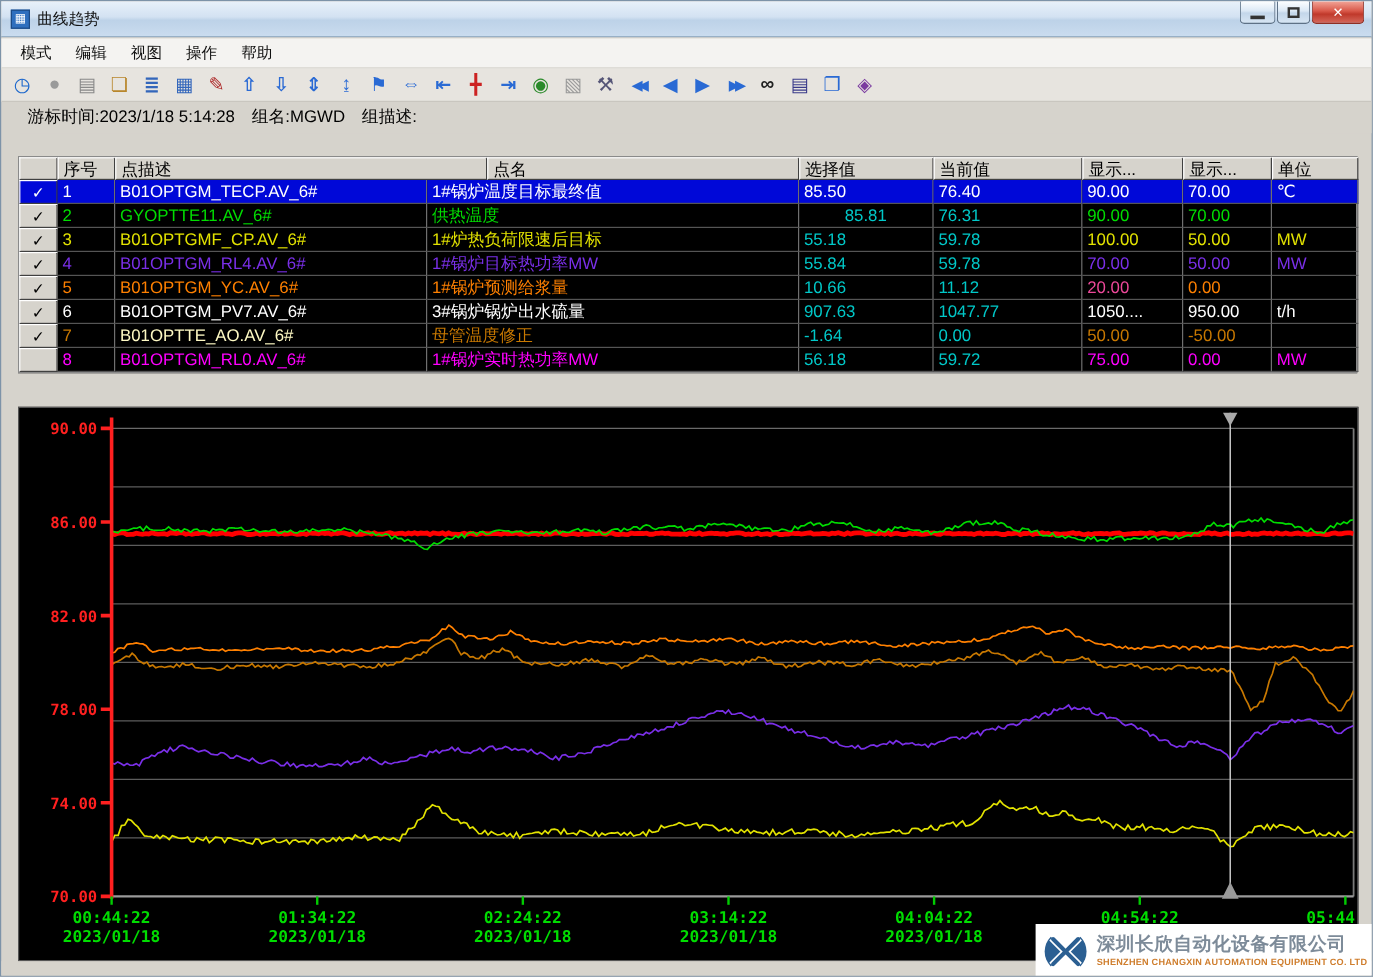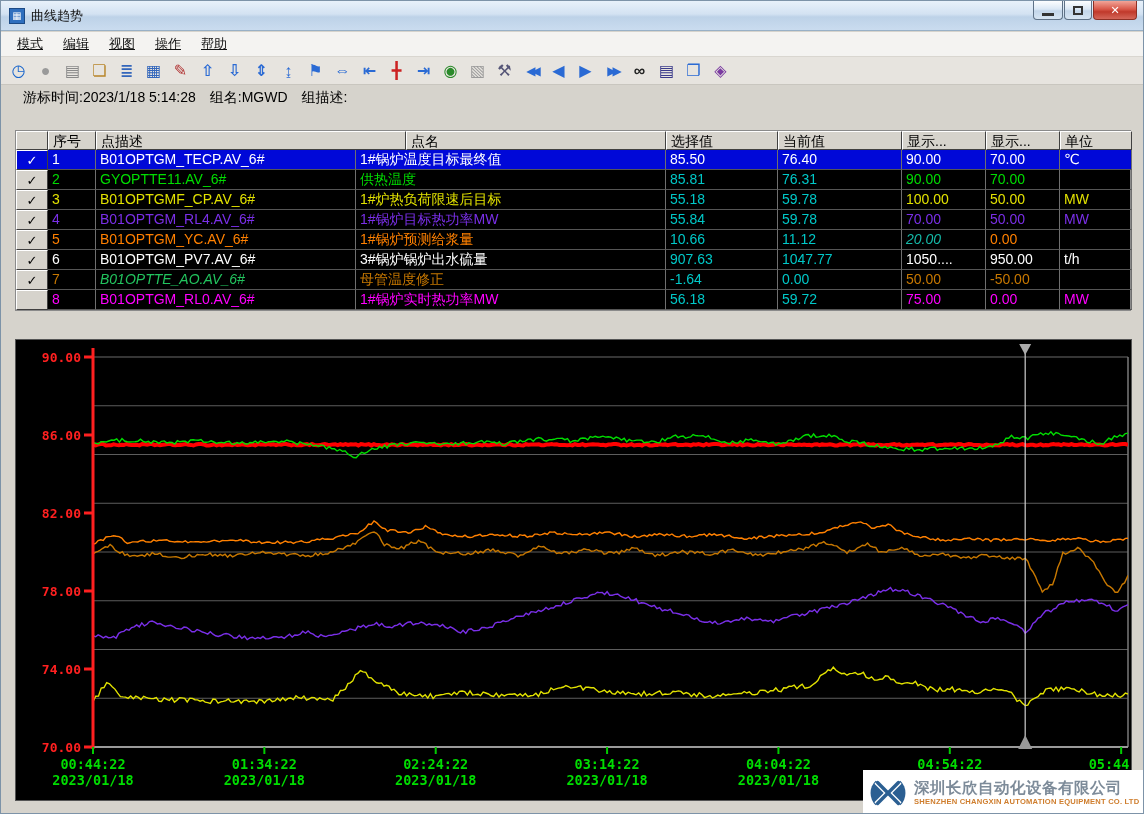--- a/index.html
+++ b/index.html
@@ -22,21 +22,21 @@
   .wbtn{height:19px;border:1px solid #5e7186;border-top:none;border-radius:0 0 4px 4px;
     display:flex;align-items:center;justify-content:center;font-size:11px;color:#333;
     background:linear-gradient(180deg,#fdfeff,#dbe8f5 45%,#c3d6ea 55%,#d7e5f3);margin-left:1px;}
   #btn-min{width:30px}#btn-max{width:28px}#btn-close{width:44px;color:#fff;
     background:linear-gradient(180deg,#f2a598,#d9594a 45%,#c0392b 60%,#d4675a);border-color:#8e2f24;}
   .glyph-min{display:block;width:12px;height:3px;background:#333;margin-top:8px;}
   .glyph-max{display:block;width:10px;height:9px;border:2px solid #333;}
   
   #menubar{position:absolute;left:0;top:31px;width:100%;height:25px;background:#f4f3f1;
     border-bottom:1px solid #d9d6d0;display:flex;align-items:center;padding-left:6px;}
-  .menu-item{font-size:13px;color:#111;padding:5px 10px;text-decoration:underline;}
+  .menu-item{font-size:13px;color:#111;padding:5px 10px;}
   #toolbar{position:absolute;left:0;top:56px;width:100%;height:28px;background:#e7e4df;
     border-bottom:1px solid #c9c6bf;display:flex;align-items:center;padding-left:4px;}
   .tbtn{width:27px;height:24px;display:flex;align-items:center;justify-content:center;
     font-size:16px;font-weight:bold;}
   .tbtn span{pointer-events:none;}
   
   #infobar{position:absolute;left:16px;top:84px;width:100%;height:26px;background:#d6d3cc;
     font-size:14px;color:#000;display:flex;align-items:center;padding-left:6px;}
   #infobar span{margin-right:14px;}
   
@@ -200,21 +200,21 @@
         <div class="tcell " style="width: 124px; flex: 0 0 124px; color: rgb(255, 255, 255);">76.40</div>
         <div class="tcell " style="width: 84px; flex: 0 0 84px; color: rgb(255, 255, 255);">90.00</div>
         <div class="tcell " style="width: 74px; flex: 0 0 74px; color: rgb(255, 255, 255);">70.00</div>
         <div class="tcell " style="width: 72px; flex: 0 0 72px; color: rgb(255, 255, 255);">℃</div>
       </div>
       <div class="trow ">
         <div class="tcell chkcell" style="width: 32px; flex: 0 0 32px;">✓</div>
         <div class="tcell " style="width: 48px; flex: 0 0 48px; color: rgb(0, 221, 0);">2</div>
         <div class="tcell " style="width: 260px; flex: 0 0 260px; color: rgb(0, 221, 0);">GYOPTTE11.AV_6#</div>
         <div class="tcell " style="width: 310px; flex: 0 0 310px; color: rgb(0, 221, 0);">供热温度</div>
-        <div class="tcell " style="width: 112px; flex: 0 0 112px; color: rgb(0, 200, 200);">85.81</div>
+        <div class="tcell " style="width: 112px; flex: 0 0 112px; color: rgb(0, 200, 200); text-align: center;">85.81</div>
         <div class="tcell " style="width: 124px; flex: 0 0 124px; color: rgb(0, 200, 200);">76.31</div>
         <div class="tcell " style="width: 84px; flex: 0 0 84px; color: rgb(0, 221, 0);">90.00</div>
         <div class="tcell " style="width: 74px; flex: 0 0 74px; color: rgb(0, 221, 0);">70.00</div>
         <div class="tcell " style="width: 72px; flex: 0 0 72px; color: rgb(0, 221, 0);"></div>
       </div>
       <div class="trow ">
         <div class="tcell chkcell" style="width: 32px; flex: 0 0 32px;">✓</div>
         <div class="tcell " style="width: 48px; flex: 0 0 48px; color: rgb(226, 226, 0);">3</div>
         <div class="tcell " style="width: 260px; flex: 0 0 260px; color: rgb(226, 226, 0);">B01OPTGMF_CP.AV_6#</div>
         <div class="tcell " style="width: 310px; flex: 0 0 310px; color: rgb(226, 226, 0);">1#炉热负荷限速后目标</div>
@@ -235,39 +235,39 @@
         <div class="tcell " style="width: 74px; flex: 0 0 74px; color: rgb(122, 47, 232);">50.00</div>
         <div class="tcell " style="width: 72px; flex: 0 0 72px; color: rgb(122, 47, 232);">MW</div>
       </div>
       <div class="trow ">
         <div class="tcell chkcell" style="width: 32px; flex: 0 0 32px;">✓</div>
         <div class="tcell " style="width: 48px; flex: 0 0 48px; color: rgb(255, 128, 0);">5</div>
         <div class="tcell " style="width: 260px; flex: 0 0 260px; color: rgb(255, 128, 0);">B01OPTGM_YC.AV_6#</div>
         <div class="tcell " style="width: 310px; flex: 0 0 310px; color: rgb(255, 128, 0);">1#锅炉预测给浆量</div>
         <div class="tcell " style="width: 112px; flex: 0 0 112px; color: rgb(0, 200, 200);">10.66</div>
         <div class="tcell " style="width: 124px; flex: 0 0 124px; color: rgb(0, 200, 200);">11.12</div>
-        <div class="tcell " style="width: 84px; flex: 0 0 84px; color: #14b8a6; font-style: italic;">20.00</div>
+        <div class="tcell " style="width: 84px; flex: 0 0 84px; color: #ec4899;">20.00</div>
         <div class="tcell " style="width: 74px; flex: 0 0 74px; color: rgb(255, 128, 0);">0.00</div>
         <div class="tcell " style="width: 72px; flex: 0 0 72px; color: rgb(255, 128, 0);"></div>
       </div>
       <div class="trow ">
         <div class="tcell chkcell" style="width: 32px; flex: 0 0 32px;">✓</div>
         <div class="tcell " style="width: 48px; flex: 0 0 48px; color: rgb(255, 255, 255);">6</div>
         <div class="tcell " style="width: 260px; flex: 0 0 260px; color: rgb(255, 255, 255);">B01OPTGM_PV7.AV_6#</div>
         <div class="tcell " style="width: 310px; flex: 0 0 310px; color: rgb(255, 255, 255);">3#锅炉锅炉出水硫量</div>
         <div class="tcell " style="width: 112px; flex: 0 0 112px; color: rgb(0, 200, 200);">907.63</div>
         <div class="tcell " style="width: 124px; flex: 0 0 124px; color: rgb(0, 200, 200);">1047.77</div>
         <div class="tcell " style="width: 84px; flex: 0 0 84px; color: rgb(255, 255, 255);">1050....</div>
         <div class="tcell " style="width: 74px; flex: 0 0 74px; color: rgb(255, 255, 255);">950.00</div>
         <div class="tcell " style="width: 72px; flex: 0 0 72px; color: rgb(255, 255, 255);">t/h</div>
       </div>
       <div class="trow ">
         <div class="tcell chkcell" style="width: 32px; flex: 0 0 32px;">✓</div>
         <div class="tcell " style="width: 48px; flex: 0 0 48px; color: rgb(200, 120, 0);">7</div>
-        <div class="tcell " style="width: 260px; flex: 0 0 260px; color: #22c55e; font-style: italic;">B01OPTTE_AO.AV_6#</div>
+        <div class="tcell " style="width: 260px; flex: 0 0 260px; color: #fef9c3;">B01OPTTE_AO.AV_6#</div>
         <div class="tcell " style="width: 310px; flex: 0 0 310px; color: rgb(200, 120, 0);">母管温度修正</div>
         <div class="tcell " style="width: 112px; flex: 0 0 112px; color: rgb(0, 200, 200);">-1.64</div>
         <div class="tcell " style="width: 124px; flex: 0 0 124px; color: rgb(0, 200, 200);">0.00</div>
         <div class="tcell " style="width: 84px; flex: 0 0 84px; color: rgb(200, 120, 0);">50.00</div>
         <div class="tcell " style="width: 74px; flex: 0 0 74px; color: rgb(200, 120, 0);">-50.00</div>
         <div class="tcell " style="width: 72px; flex: 0 0 72px; color: rgb(200, 120, 0);"></div>
       </div>
       <div class="trow ">
         <div class="tcell chkcell" style="width: 32px; flex: 0 0 32px;"></div>
         <div class="tcell " style="width: 48px; flex: 0 0 48px; color: rgb(255, 0, 255);">8</div>

